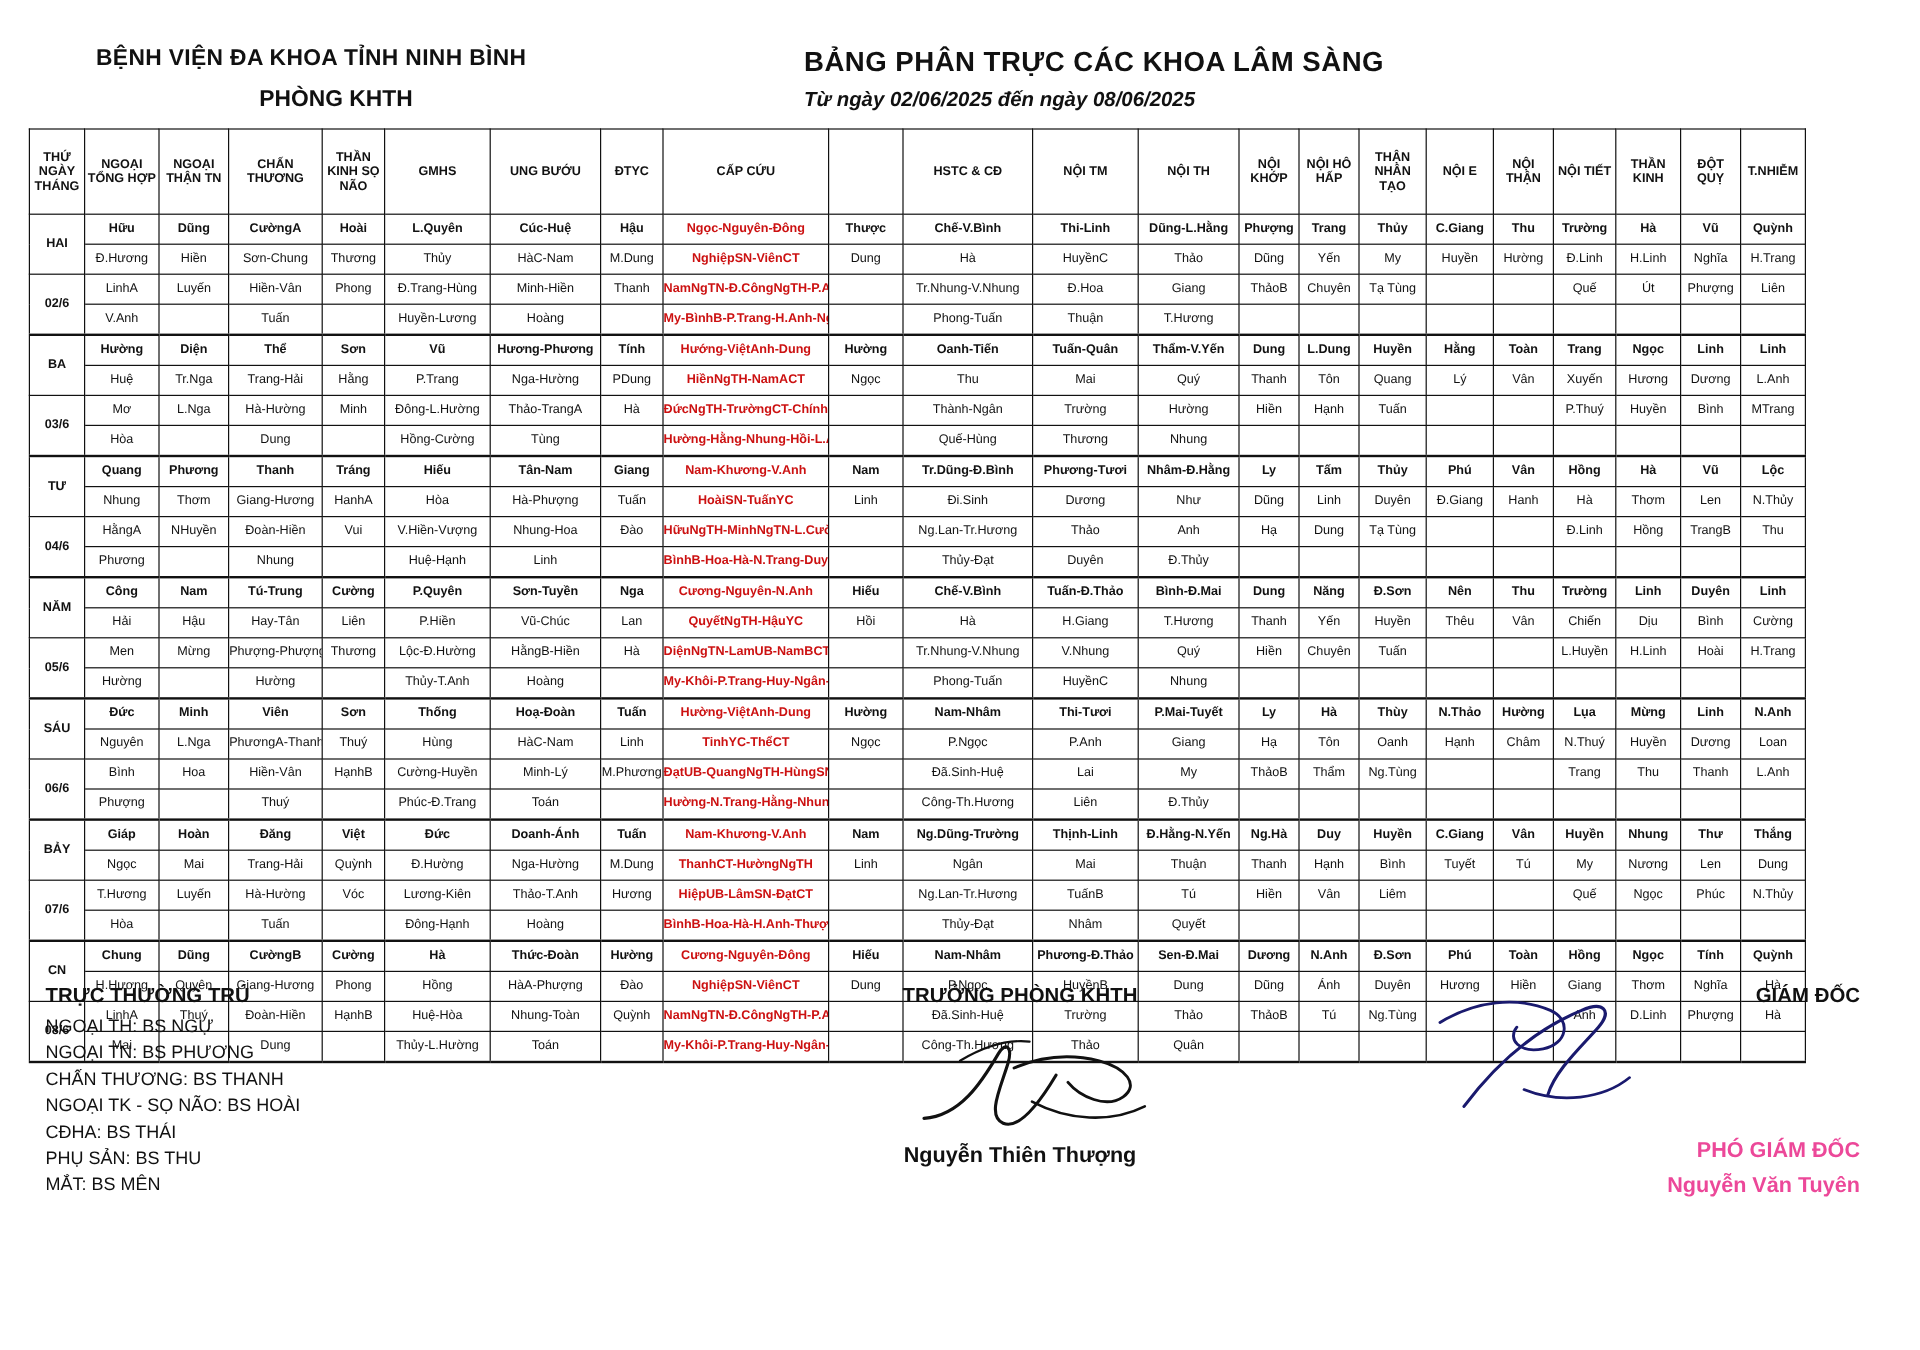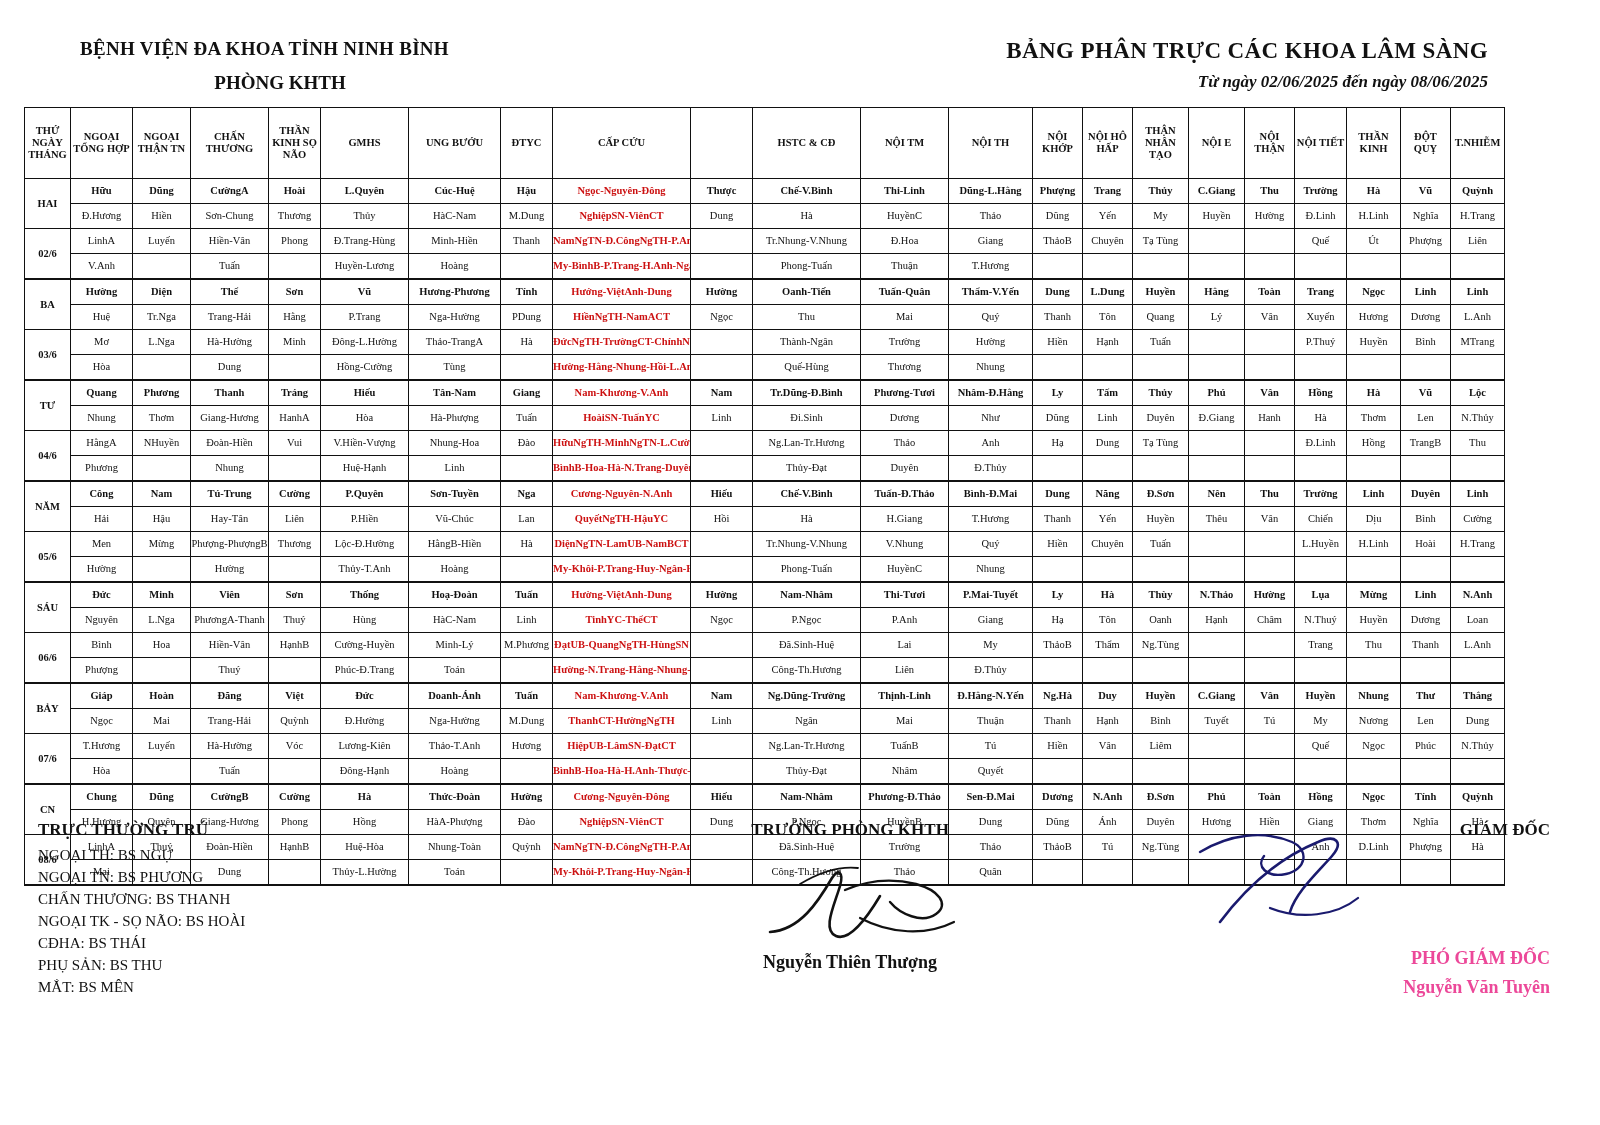--- a/index.html
+++ b/index.html
@@ -4,28 +4,28 @@
 <style>
   html,body{margin:0;padding:0;}
   body{
     width:1600px;height:1125px;
     background:#ffffff;
     font-family:"Liberation Sans", sans-serif;
     color:#111;
     position:relative;
     overflow:hidden;
   }
-  .page{position:relative;width:1600px;height:1125px;font-family:Liberation Serif, serif;}
+  .page{position:relative;width:1600px;height:1125px;}
 
   
   .hdr{position:absolute;top:38px;left:0;width:1600px;}
   .hdr-left{position:absolute;left:80px;top:0;width:520px;}
   .hdr-left .org{font-size:19px;font-weight:bold;letter-spacing:.3px;white-space:nowrap;}
   .hdr-left .dept{font-size:19px;font-weight:bold;text-align:center;margin-top:12px;padding-right:120px;}
-  .hdr-center{position:absolute;left:728px;top:0;width:760px;text-align:right;}
+  .hdr-center{position:absolute;left:670px;top:0;width:760px;text-align:left;}
   .hdr-center .title{font-size:23px;font-weight:bold;letter-spacing:.4px;}
   .hdr-center .range{font-size:17px;font-style:italic;font-weight:bold;margin-top:8px;}
 
   
   .tbl-wrap{position:absolute;top:107px;left:24px;width:1552px;}
   table.sched{border-collapse:collapse;width:1248px;table-layout:fixed;}
   table.sched th, table.sched td{
     border:1px solid #111;
     font-size:10.5px;
     text-align:center;

